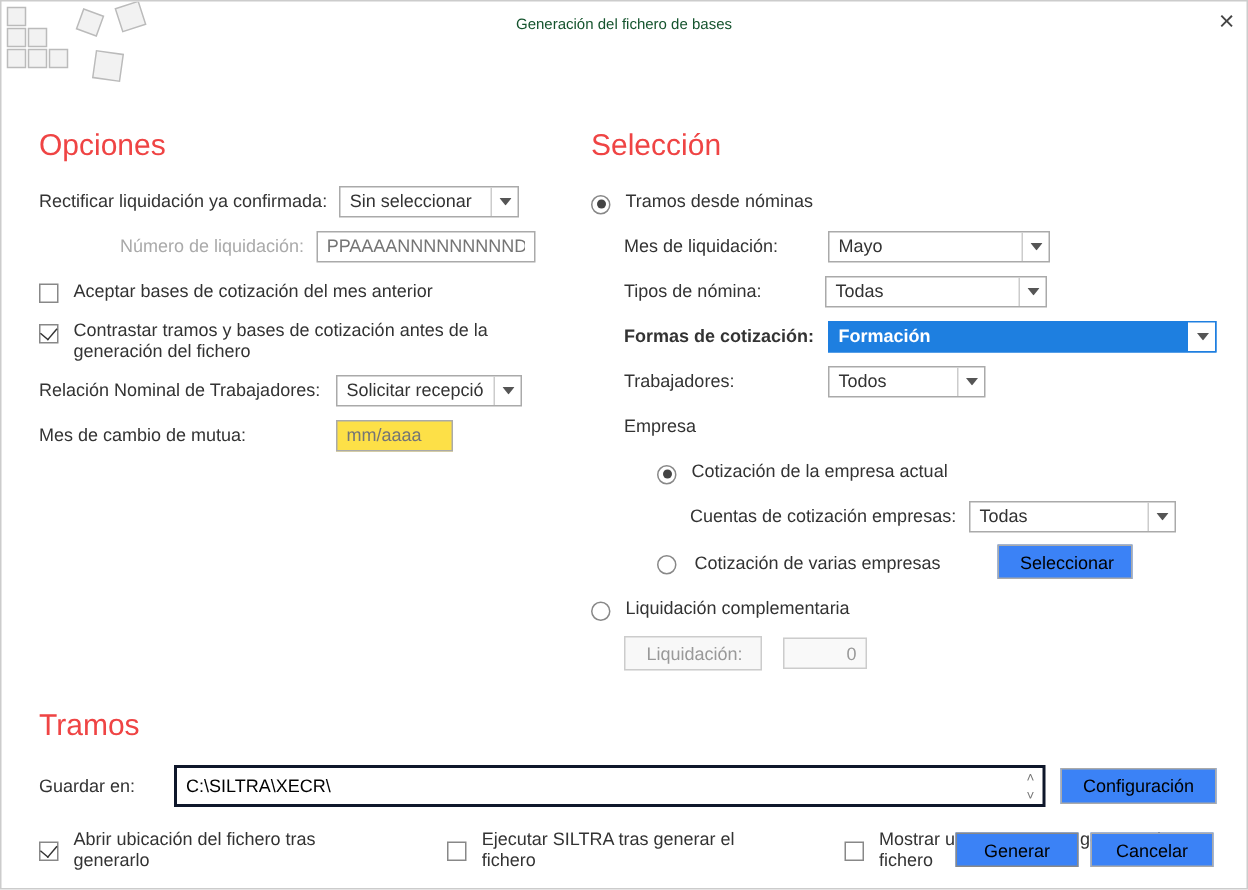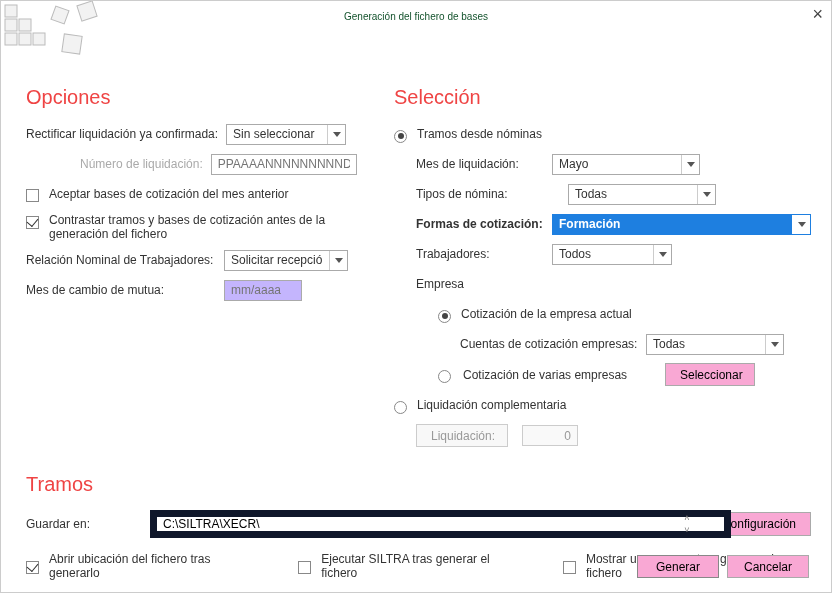--- a/index.html
+++ b/index.html
@@ -91,21 +91,21 @@
     color: #555;
   }
   .combo .arrow svg { width: 8px; height: 5px; }
 
   input.tb {
     border: 1px solid #aaa;
     height: 21px;
     padding: 0 6px;
     font-family: inherit;
     font-size: 12px;
-    background: #c4b5fd;
+    background: #fde047;
   }
   input.tb[disabled] {
     background: #fff;
     color: #aaa;
   }
 
   .cb {
     width: 13px; height: 13px;
     border: 1px solid #888;
     display: inline-flex;
@@ -142,42 +142,41 @@
     content: "";
     position: absolute;
     left: 2.5px; top: 2.5px;
     width: 6px; height: 6px;
     background: #444;
     border-radius: 50%;
   }
 
   button.btn {
     border: 1px solid #aaa;
-    background: #f9a8d4;
+    background: #3b82f6;
     height: 23px;
     padding: 0 14px;
     font-family: inherit;
     font-size: 12px;
     cursor: pointer;
   }
   button.btn.primary { border: 1px solid #888; }
 
   .indent { padding-left: 22px; }
   .path-wrap {
     flex: 1;
     position: relative;
   }
   .path-input {
-    border: 7px solid #0f172a;
+    border: 2px solid #0f172a;
     height: 28px;
     width: 100%;
     padding: 0 22px 0 6px;
     font-family: inherit;
     font-size: 12px;
-    margin-left: 34px;
   }
   .path-spin {
     position: absolute;
     right: 2px; top: 2px;
     width: 16px;
     display: flex;
     flex-direction: column;
     gap: 1px;
   }
   .path-spin .sp {
@@ -310,21 +309,21 @@
           <div class="combo" style="width:148px;">
             <span>Mayo</span>
             <span class="arrow">
               <svg viewBox="0 0 8 5">
                   <path d="M0 0 L4 5 L8 0 Z" fill="#555"></path>
                 </svg>
             </span>
           </div>
         </div>
 
-        <div class="row" style="gap:24px;">
+        <div class="row" style="gap:6px;">
           <span class="lbl" style="width:128px;">Tipos de nómina:</span>
           <div class="combo" style="width:148px;">
             <span>Todas</span>
             <span class="arrow">
               <svg viewBox="0 0 8 5">
                   <path d="M0 0 L4 5 L8 0 Z" fill="#555"></path>
                 </svg>
             </span>
           </div>
         </div>
@@ -336,21 +335,21 @@
             <span class="arrow" style="border-left-color:#fff4; background:#fff; color:#555;">
               <svg viewBox="0 0 8 5">
                   <path d="M0 0 L4 5 L8 0 Z" fill="#555"></path>
                 </svg>
             </span>
           </div>
         </div>
 
         <div class="row" style="gap:8px;">
           <span class="lbl" style="width:128px;">Trabajadores:</span>
-          <div class="combo" style="width:120px;">
+          <div class="combo" style="width:105px;">
             <span>Todos</span>
             <span class="arrow">
               <svg viewBox="0 0 8 5">
                   <path d="M0 0 L4 5 L8 0 Z" fill="#555"></path>
                 </svg>
             </span>
           </div>
         </div>
 
         <div class="row">

